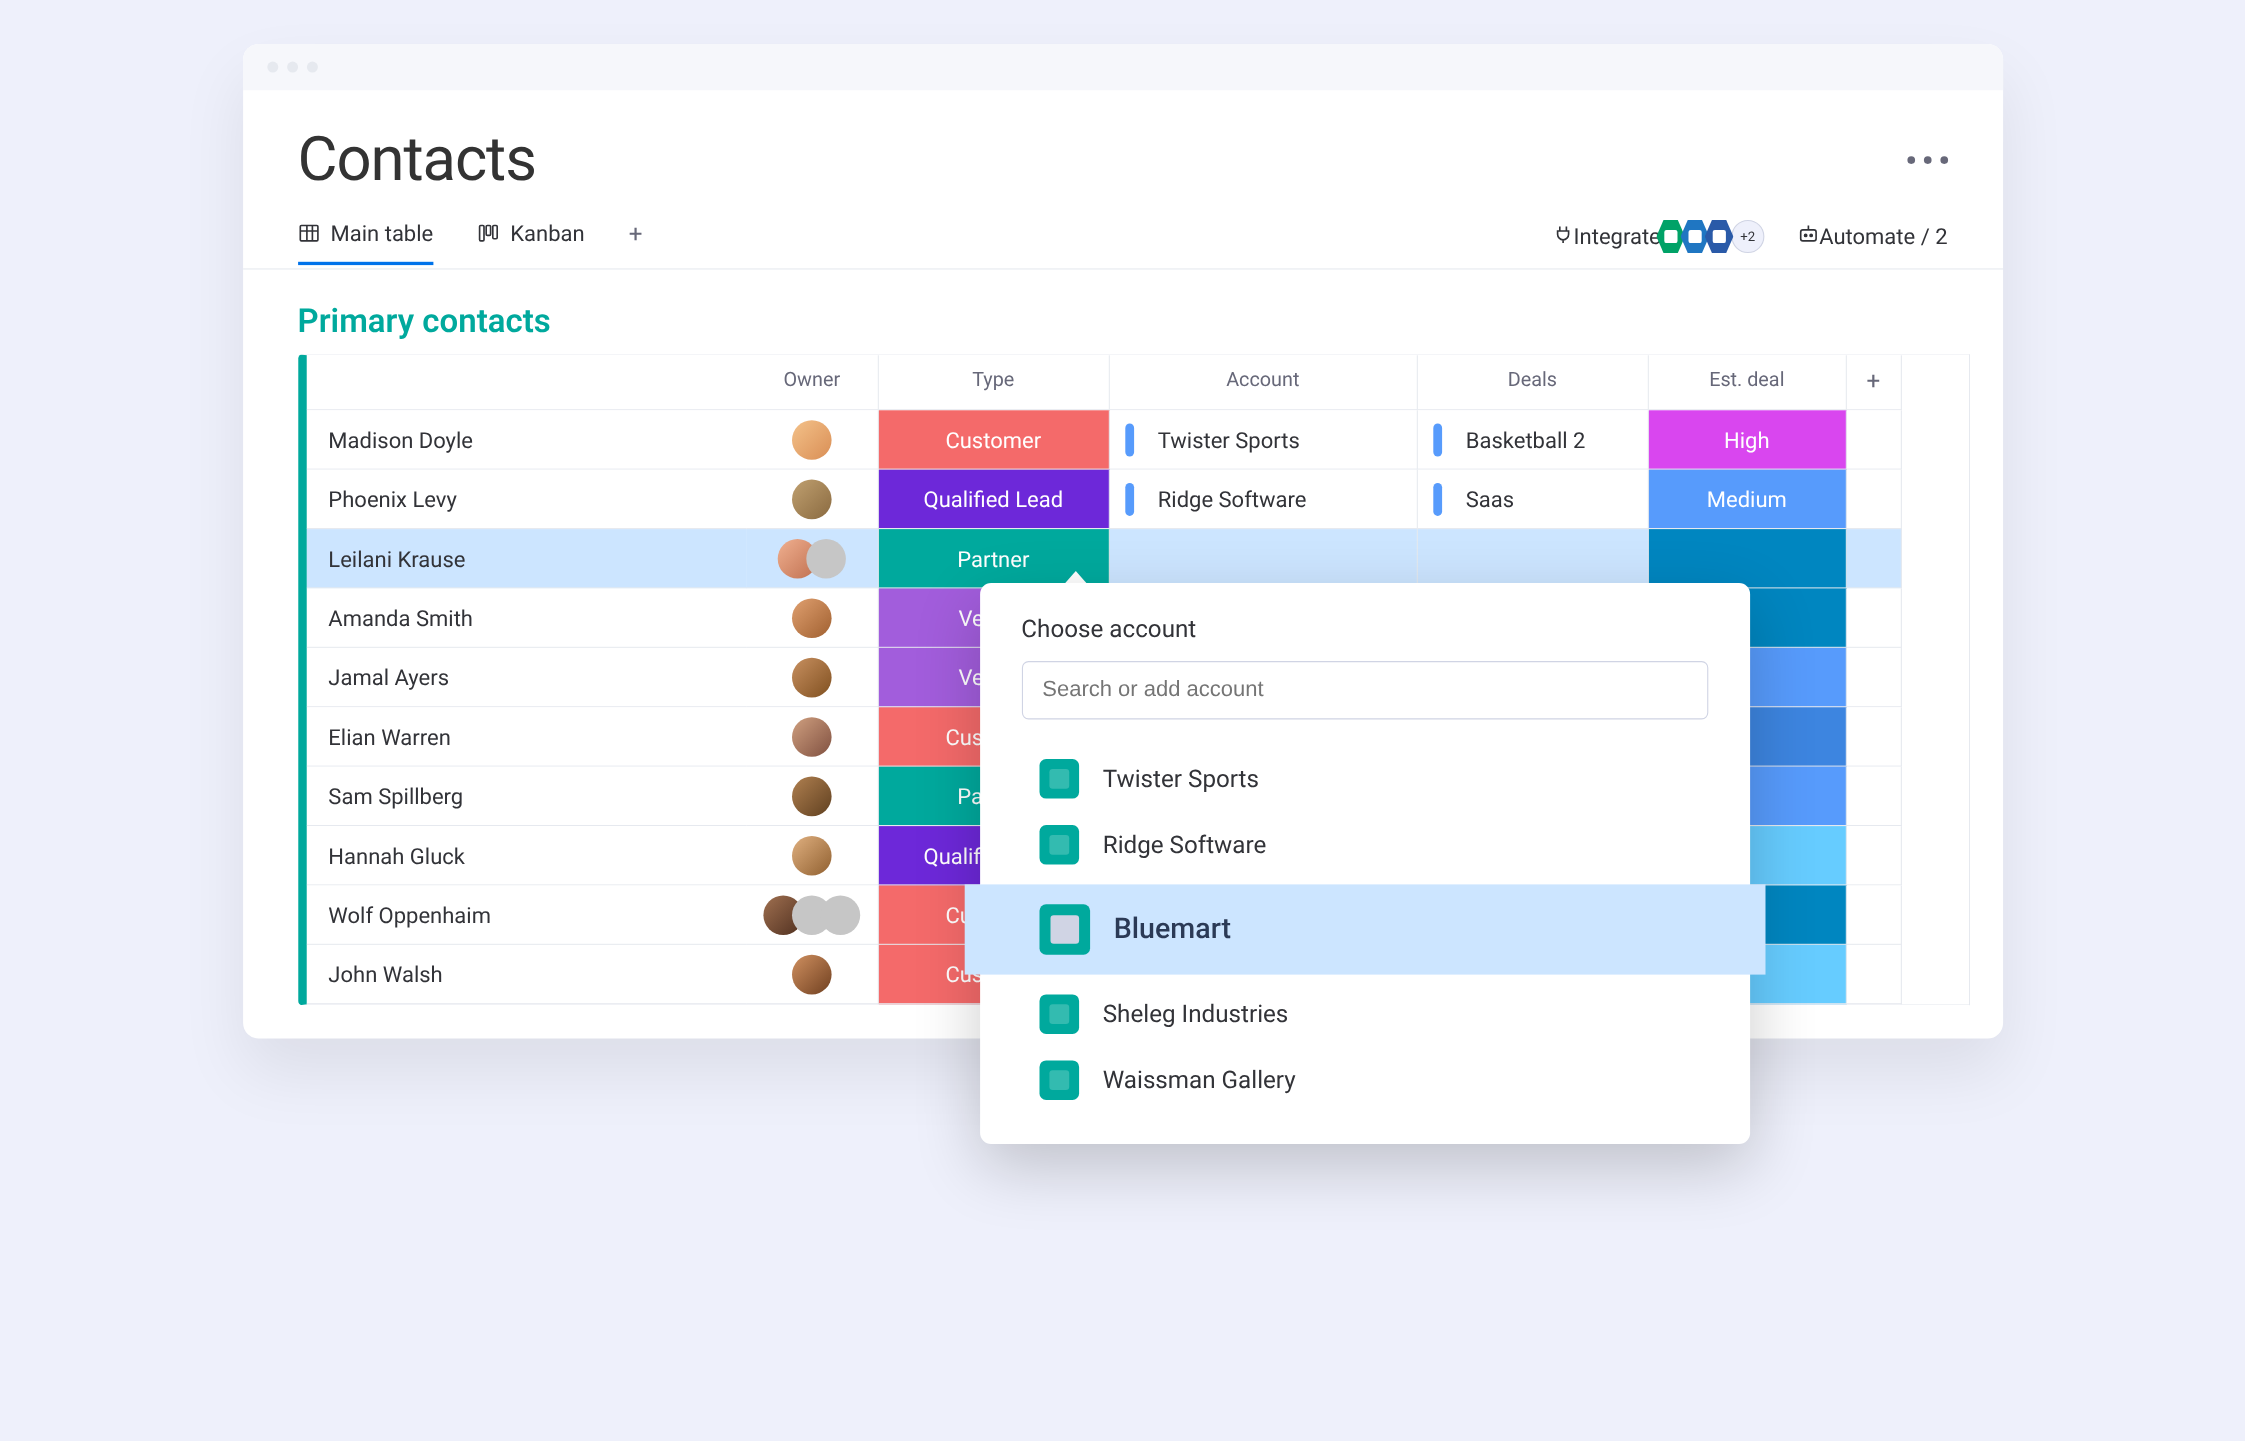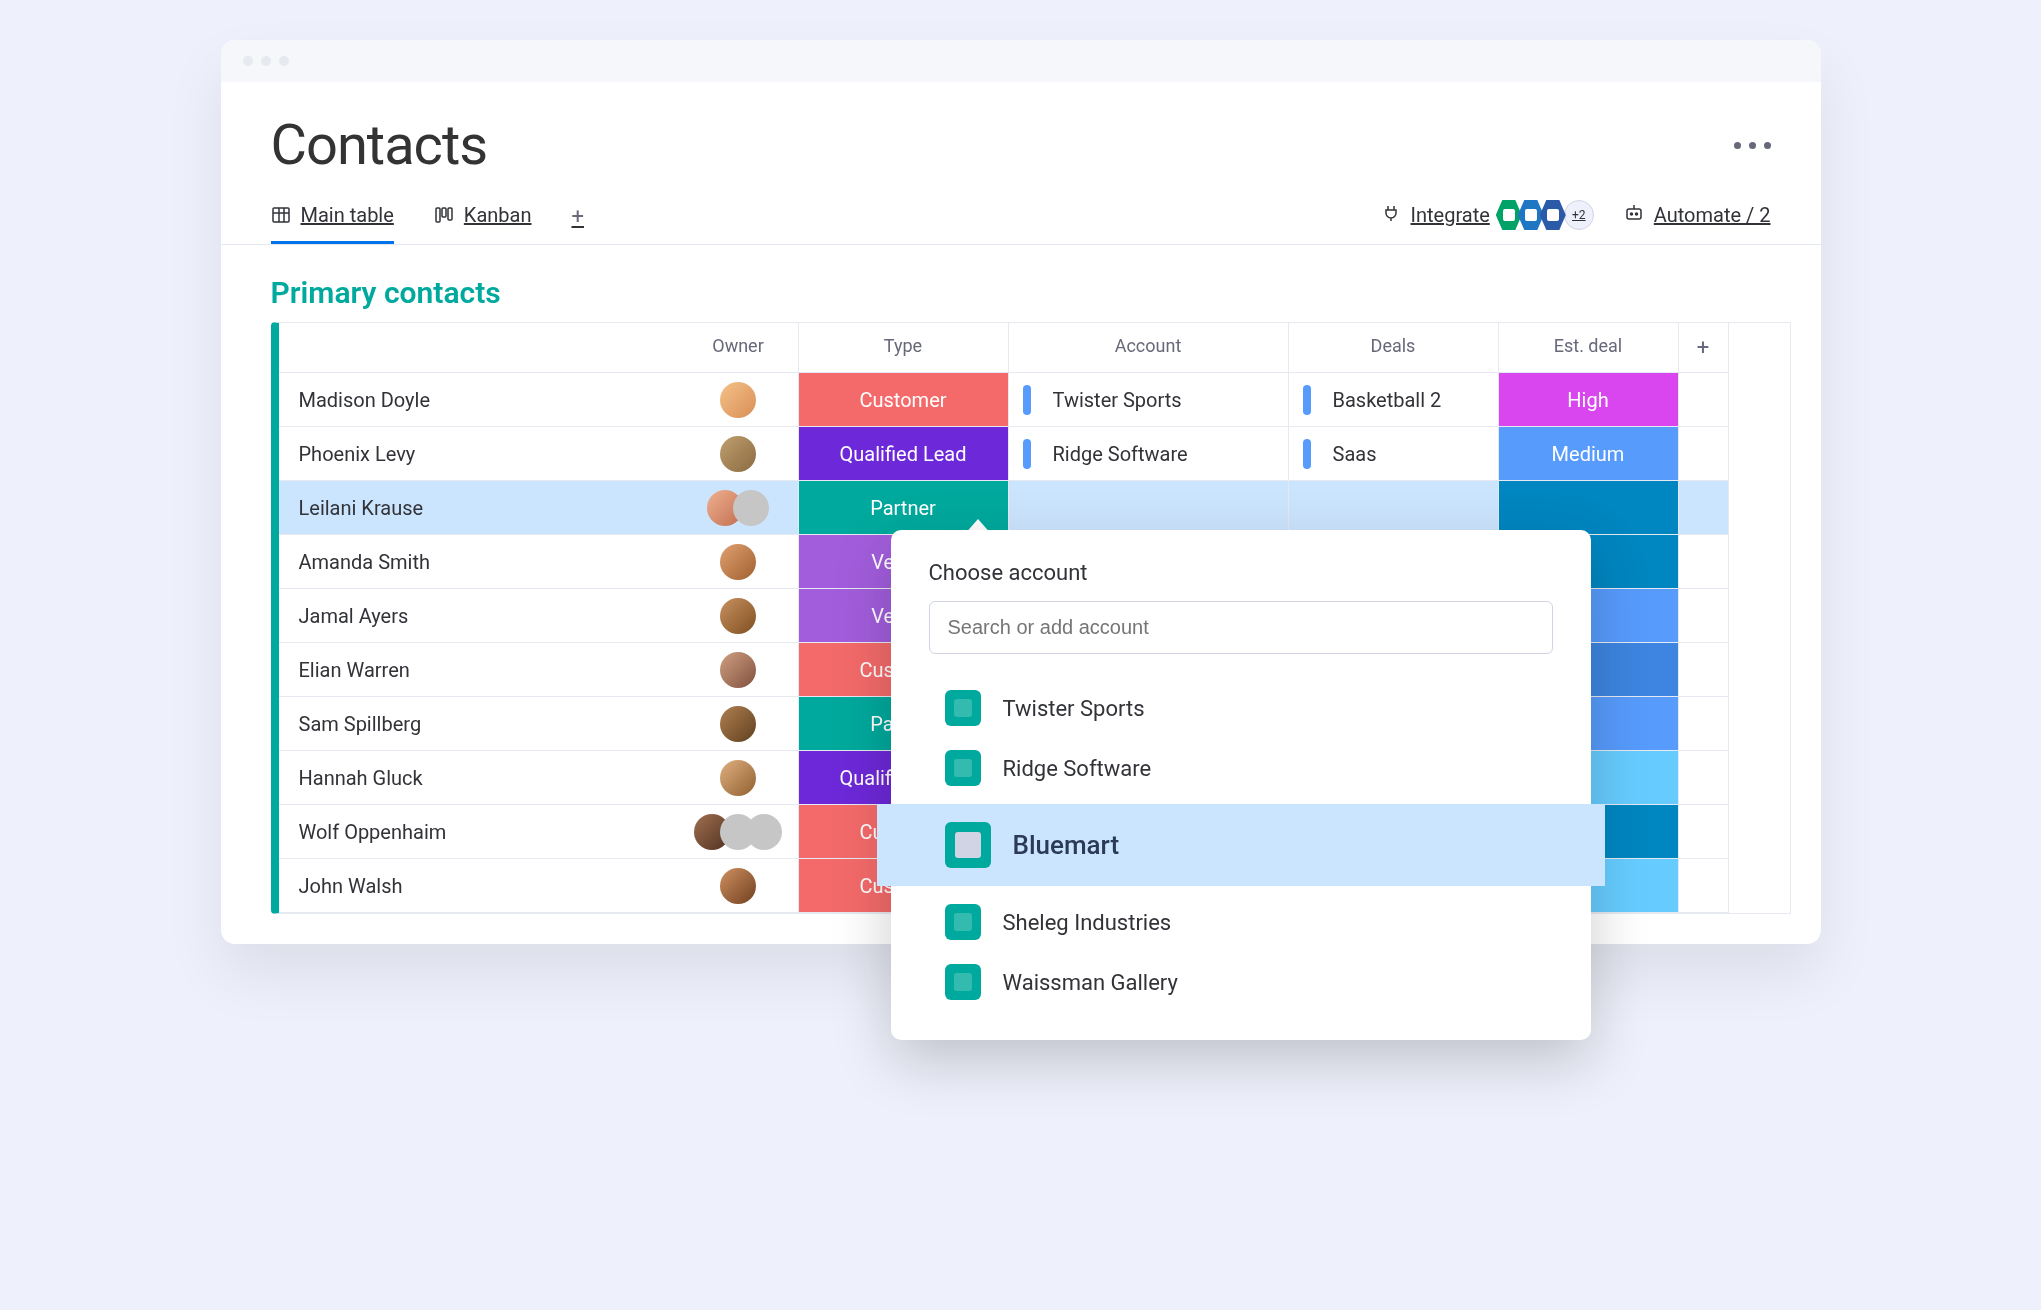--- a/index.html
+++ b/index.html
@@ -42,40 +42,39 @@
     font-size: 56px;
     font-weight: 400;
     letter-spacing: -1px;
     color: #333;
   }
   .more-dots { display: flex; gap: 8px; color: #676879; font-size: 24px; letter-spacing: 4px; cursor: pointer; }
   .more-dots .d { width: 7px; height: 7px; border-radius: 50%; background: #676879; }
 
   .views-bar {
     display: flex;
-    align-items: flex-end;
+    align-items: flex-start;
     justify-content: space-between;
     padding: 22px 50px 0 50px;
     border-bottom: 1px solid #e6e9ef;
-    text-decoration: underline;
   }
   .views-left { display: flex; align-items: center; gap: 40px; }
   .view-tab {
     display: flex; align-items: center; gap: 10px;
     font-size: 20px; color: #323338;
     padding-bottom: 14px;
     border-bottom: 3px solid transparent;
     cursor: pointer;
   }
   .view-tab.active { border-bottom-color: #0073ea; }
   .view-icon { display: inline-flex; }
   .add-view { font-size: 22px; color: #676879; cursor: pointer; padding-bottom: 14px; }
 
   .views-right { display: flex; align-items: center; gap: 30px; padding-bottom: 14px; }
-  .vr-item { display: flex; align-items: center; gap: 10px; font-size: 20px; color: #323338; cursor: pointer; }
+  .vr-item { display: flex; align-items: center; font-size: 20px; color: #323338; cursor: pointer; }
   .int-badges { display: flex; align-items: center; }
   .hex { width: 26px; height: 30px; background: #1f76c2; clip-path: polygon(25% 0,75% 0,100% 50%,75% 100%,25% 100%,0 50%); margin-left: -4px; display:flex; align-items:center; justify-content:center; }
   .hex.g { background:#00a267; }
   .hex .inner { width:12px; height:12px; background:#fff; border-radius:2px; }
   .hex-more { width: 30px; height: 30px; border-radius: 50%; background:#eef0fb; border:1px solid #d0d4e4; font-size:12px; display:flex; align-items:center; justify-content:center; margin-left:-2px; color:#323338; }
 
   .group-title {
     color: #00a99d;
     font-size: 30px;
     font-weight: 600;

